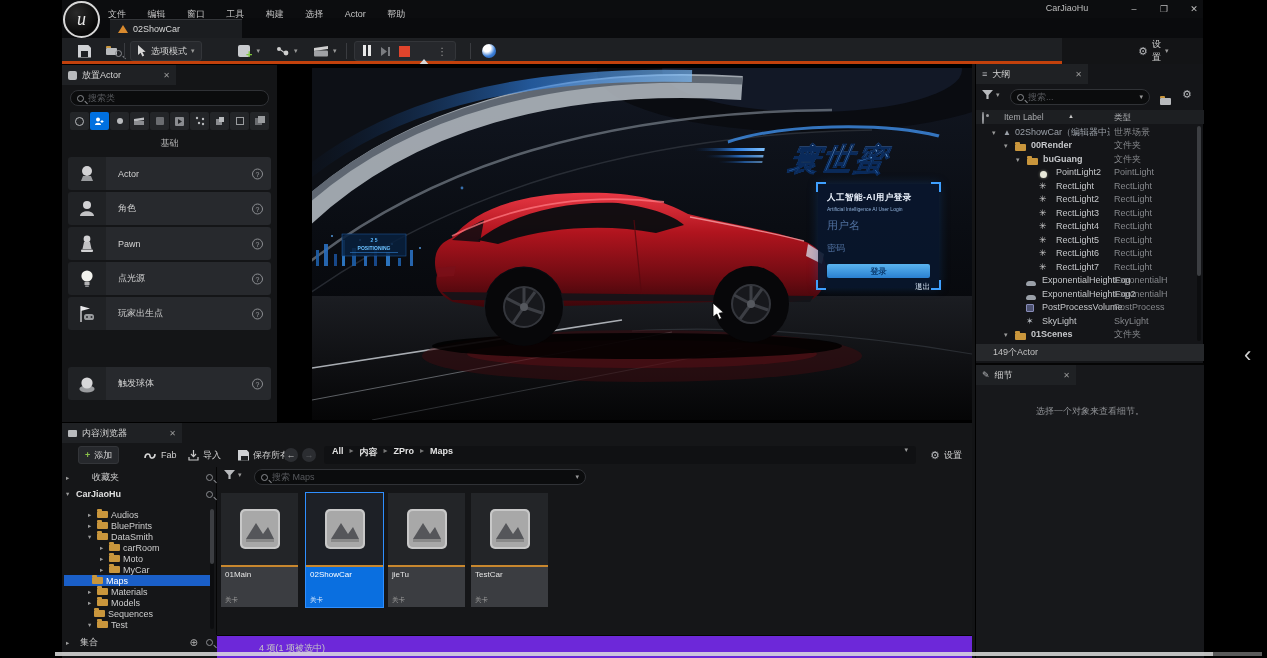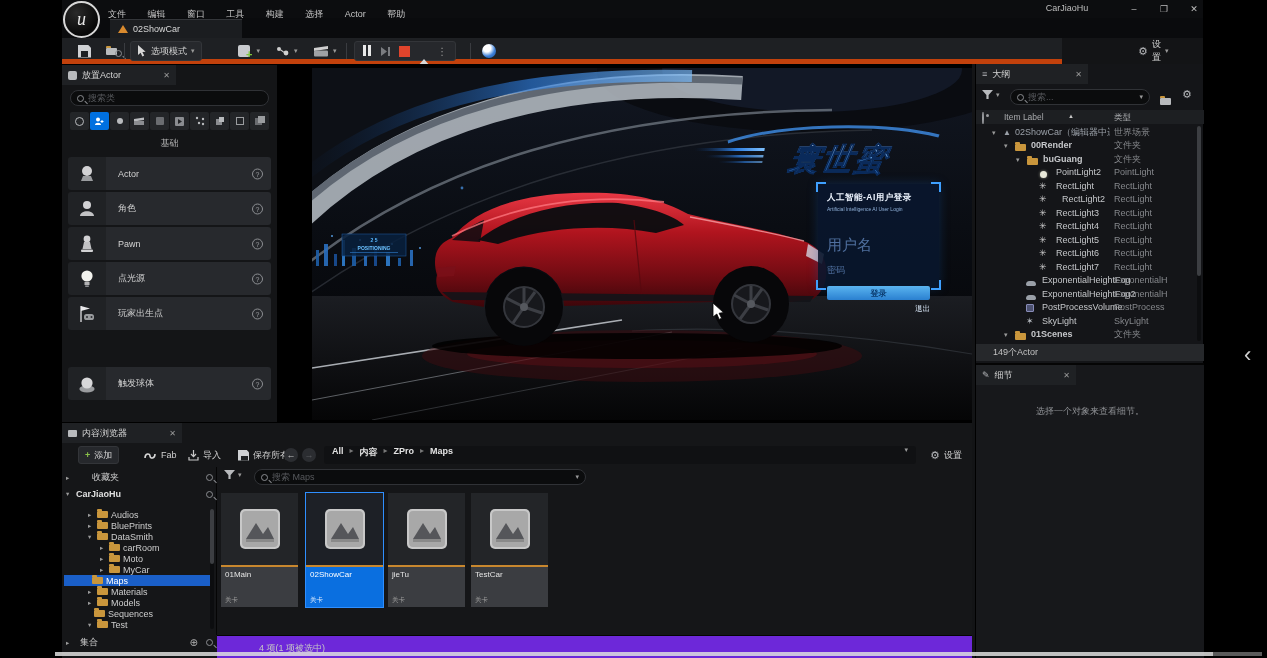--- a/index.html
+++ b/index.html
@@ -9,21 +9,21 @@
   #win{position:absolute;left:62px;top:0;width:1141px;height:658px;background:#131416}
   
   #titlebar{position:absolute;left:0;top:0;width:1141px;height:18px;background:#0c0d0f}
   .menu-item{display:inline-block;font-size:9px;color:#c4c4c4;margin-right:17px;cursor:default}
   .win-btn{position:absolute;top:2px;width:20px;height:14px;text-align:center;font-size:9px;color:#bdbdbd;line-height:14px}
   
   #tabrow{position:absolute;left:0;top:18px;width:1141px;height:20px;background:#0a0b0d}
   #leveltab{position:absolute;left:48px;top:1px;width:132px;height:19px;background:#1b1d20;border-top:1px solid #34363a;display:flex;align-items:center;padding-left:8px;gap:5px}
   .tri-orange{width:0;height:0;border-left:5px solid transparent;border-right:5px solid transparent;border-bottom:8px solid #d98a2e}
   
-  #tbar{position:absolute;left:0;top:38px;width:1000px;height:26px;background:#1e2023;border-bottom:5px solid #c2410c}
+  #tbar{position:absolute;left:0;top:38px;width:1000px;height:26px;background:#1e2023;border-bottom:3px solid #c2410c}
   .tbtn{position:absolute;top:3px;height:20px;display:flex;align-items:center;gap:4px;color:#cfcfcf;font-size:9px}
   .vsep{position:absolute;top:5px;width:1px;height:16px;background:#3a3c40}
   .i-save{width:13px;height:13px;background:#cfd1d4;clip-path:polygon(0 0,75% 0,100% 25%,100% 100%,0 100%);position:relative}
   .i-save::after{content:"";position:absolute;left:3px;top:6px;width:7px;height:6px;background:#1e2023}
   .pill{background:#26282c;border:1px solid #333539;border-radius:3px;padding:0 6px;height:20px;display:flex;align-items:center;gap:4px}
   .chev{font-size:7px;color:#9a9a9a}
   .pausebar{display:inline-block;width:3px;height:11px;background:#e8e8e8;margin-right:2px}
   .stopsq{display:inline-block;width:11px;height:11px;background:#e0442c}
   .ejt{width:0;height:0;border-left:6px solid transparent;border-right:6px solid transparent;border-bottom:7px solid #d8d8d8}
   .ejb{width:12px;height:2px;background:#d8d8d8;margin-top:1px}
@@ -687,21 +687,21 @@
         <span class="olbl" style="left:80px">PointLight2</span>
         <span class="otyp">PointLight</span>
       </div>
       <div class="orow" style="top:116px">
         <span class="oic" style="left:63px;font-size:9px;color:#c8c8c8">✳</span>
         <span class="olbl" style="left:80px">RectLight</span>
         <span class="otyp">RectLight</span>
       </div>
       <div class="orow" style="top:129px">
         <span class="oic" style="left:63px;font-size:9px;color:#c8c8c8">✳</span>
-        <span class="olbl" style="left:86px">RectLight2</span>
+        <span class="olbl" style="left:80px">RectLight2</span>
         <span class="otyp">RectLight</span>
       </div>
       <div class="orow" style="top:143px">
         <span class="oic" style="left:63px;font-size:9px;color:#c8c8c8">✳</span>
         <span class="olbl" style="left:80px">RectLight3</span>
         <span class="otyp">RectLight</span>
       </div>
       <div class="orow" style="top:156px">
         <span class="oic" style="left:63px;font-size:9px;color:#c8c8c8">✳</span>
         <span class="olbl" style="left:80px">RectLight4</span>
@@ -768,21 +768,21 @@
   </div>
 
   <div id="login">
     <span class="corner tl"></span>
     <span class="corner tr"></span>
     <span class="corner bl"></span>
     <span class="corner br"></span>
     <div style="padding:8px 9px 0">
       <div style="font-size:8.5px;font-weight:bold;color:#eef5ff;letter-spacing:.5px">人工智能-AI用户登录</div>
       <div style="font-size:5px;color:#8fb0d8;margin-top:2px">Artificial Intelligence AI User Login</div>
-      <div style="font-size:15px;color:#4f6f9e;margin-top:24px">用户名</div>
+      <div style="font-size:11px;color:#4f6f9e;margin-top:6px">用户名</div>
       <div style="font-size:9px;color:#4f6f9e;margin-top:9px">密码</div>
       <div style="margin-top:9px;height:14px;background:linear-gradient(#5ab4f0,#2a80d0);border-radius:2px;display:flex;align-items:center;justify-content:center;font-size:8px;font-weight:bold;color:#0a3a6e">登录</div>
       <div style="text-align:right;font-size:7.5px;color:#d4e2f2;margin-top:4px">退出</div>
     </div>
   </div>
 
   <div class="ab" style="left:1244px;top:342px;font-size:22px;color:#cfcfcf">‹</div>
   <div class="ab" style="left:55px;top:652px;width:1158px;height:4px;background:#dedede;opacity:.85"></div>
   <div class="ab" style="left:1213px;top:652px;width:49px;height:4px;background:#6a6a6a;opacity:.85"></div>
 </div>

